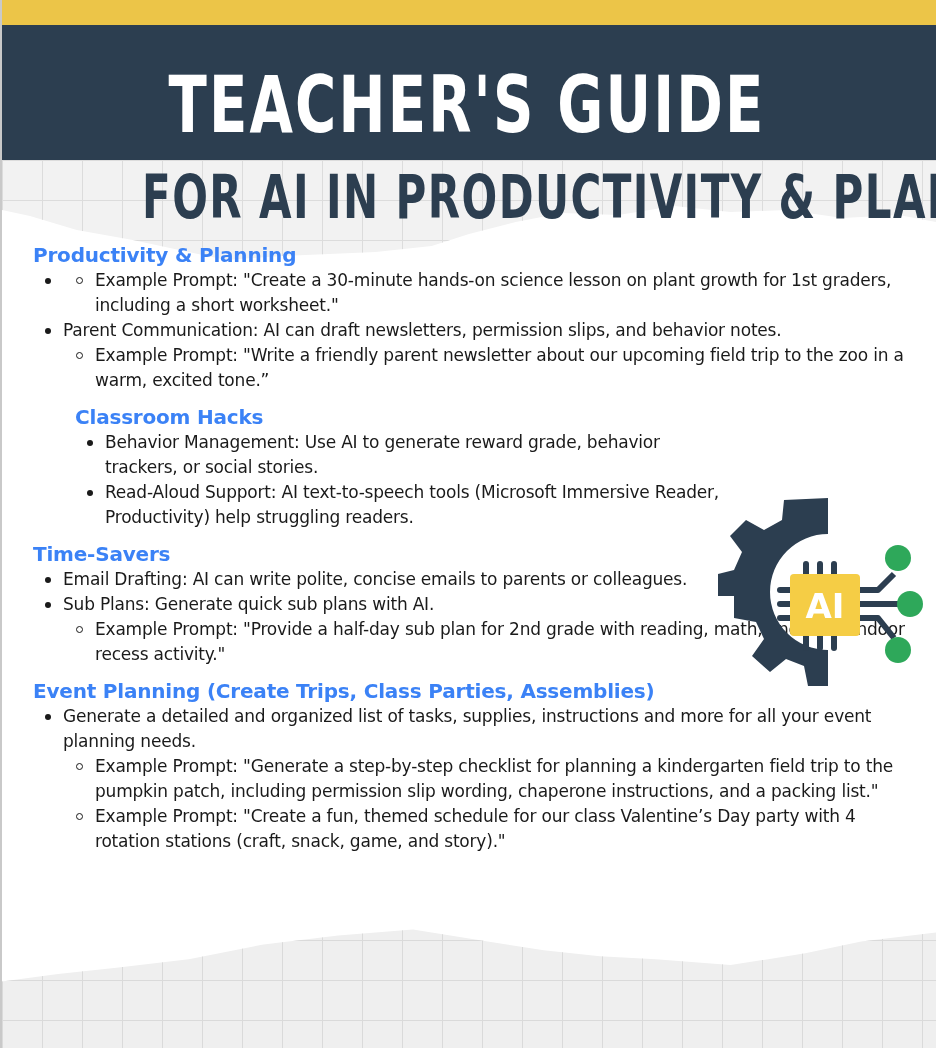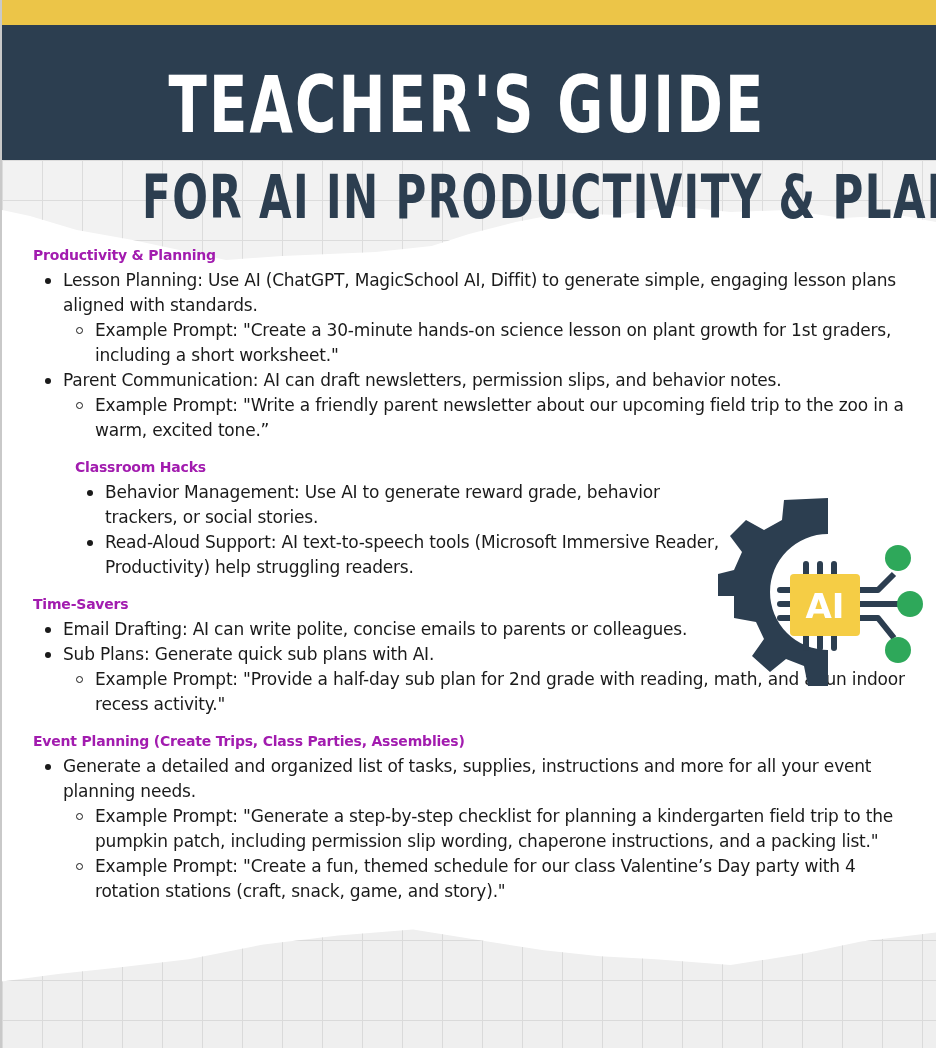--- a/index.html
+++ b/index.html
@@ -43,21 +43,21 @@
     background-size: 40px 40px;
     clip-path: polygon(0 55%, 6% 50%, 12% 46%, 20% 40%, 28% 30%, 36% 24%, 44% 20%, 52% 28%, 58% 34%, 64% 38%, 70% 40%, 78% 44%, 86% 36%, 92% 28%, 100% 22%, 100% 100%, 0 100%);
   }
   .content {
     position: absolute; left: 33px; top: 243px; width: 890px;
     font-family: "DejaVu Sans", sans-serif; font-size: 17px; line-height: 25px;
     color: #1a1a1a; letter-spacing: -0.2px;
   }
   .section { margin: 0 0 12px 0; }
   .section h2 {
-    margin: 0; font-size: 14px; line-height: 25px; font-weight: bold; color: #a21caf;
+    margin: 0; font-size: 20px; line-height: 25px; font-weight: bold; color: #3b82f6;
   }
   ul.l1 { margin: 0; padding: 0 0 0 30px; list-style: none; }
   ul.l1 > li { position: relative; }
   ul.l1 > li::before {
     content: ""; position: absolute; left: -18px; top: 10px;
     width: 6px; height: 6px; border-radius: 50%; background: #1a1a1a;
   }
   ul.l2 { margin: 0; padding: 0 0 0 32px; list-style: none; }
   ul.l2 > li { position: relative; }
   ul.l2 > li::before {
@@ -77,21 +77,20 @@
 <div class="grid-paper"></div>
 <div class="subtitle">FOR AI IN PRODUCTIVITY &amp; PLANNING</div>
 <div class="grid-bottom"></div>
 
 <div class="content">
 
   <div class="section">
     <h2>Productivity &amp; Planning</h2>
     <ul class="l1">
       <li>
-        <span>Lesson Planning: Use AI (ChatGPT, MagicSchool AI, Diffit) to generate simple, engaging lesson plans aligned with standards.</span>
         <ul class="l2">
             <li><span>Example Prompt: "Create a 30-minute hands-on science lesson on plant growth for 1st graders, including a short worksheet."</span></li>
           </ul>
       </li>
       <li>
         <span>Parent Communication: AI can draft newsletters, permission slips, and behavior notes.</span>
         <ul class="l2">
             <li><span>Example Prompt: "Write a friendly parent newsletter about our upcoming field trip to the zoo in a warm, excited tone.”</span></li>
           </ul>
       </li>

